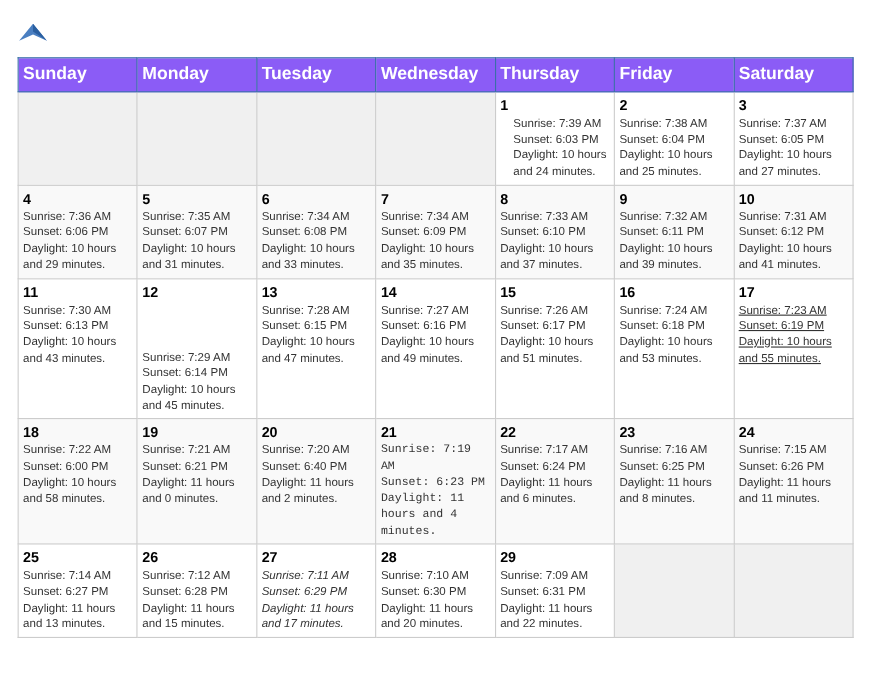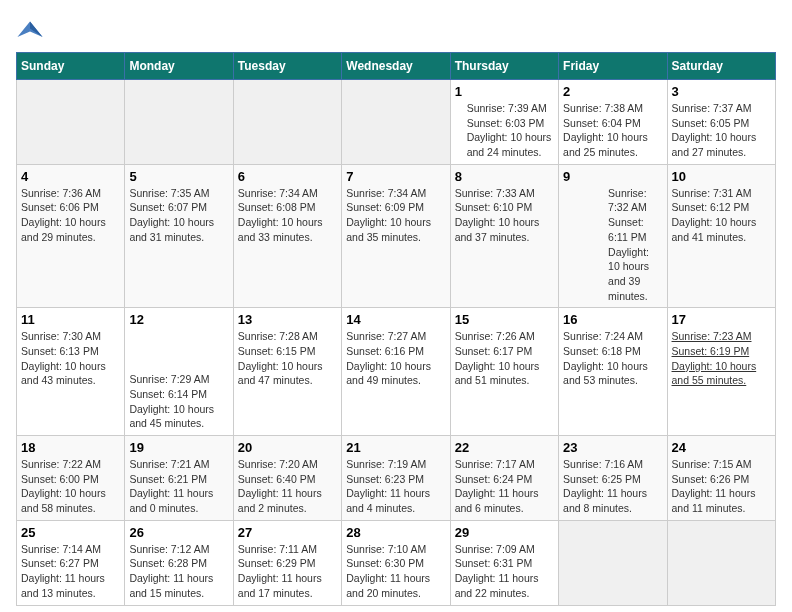--- a/index.html
+++ b/index.html
@@ -51,25 +51,25 @@
     .cal-subtitle {
       font-size: 14px;
       color: #555;
     }
     table {
       width: 100%;
       border-collapse: collapse;
       font-size: 11px;
     }
     thead tr th {
-      background-color: #0f766e;
+      background-color: #8b5cf6;
       color: #fff;
       padding: 6px 4px;
       text-align: left;
-      font-size: 12px;
+      font-size: 16px;
       border: 1px solid #3a6fa8;
     }
     tbody tr td {
       border: 1px solid #ccc;
       vertical-align: top;
       padding: 4px;
       width: 108px;
       min-height: 80px;
       background: #fff;
     }
@@ -174,21 +174,21 @@
 Daylight: 10 hours and 35 minutes.</div>
         </td>
         <td>
           <span class="day-num">8</span>
           <div class="day-info" style="white-space: pre-line;">Sunrise: 7:33 AM
 Sunset: 6:10 PM
 Daylight: 10 hours and 37 minutes.</div>
         </td>
         <td>
           <span class="day-num">9</span>
-          <div class="day-info" style="white-space: pre-line; margin-left: 45px;">Sunrise: 7:32 AM
+          <div class="day-info" style="white-space: pre-line;">Sunrise: 7:32 AM
 Sunset: 6:11 PM
 Daylight: 10 hours and 39 minutes.</div>
         </td>
         <td>
           <span class="day-num">10</span>
           <div class="day-info" style="white-space: pre-line;">Sunrise: 7:31 AM
 Sunset: 6:12 PM
 Daylight: 10 hours and 41 minutes.</div>
         </td>
       </tr>
@@ -250,21 +250,21 @@
 Daylight: 11 hours and 0 minutes.</div>
         </td>
         <td>
           <span class="day-num">20</span>
           <div class="day-info" style="white-space: pre-line;">Sunrise: 7:20 AM
 Sunset: 6:40 PM
 Daylight: 11 hours and 2 minutes.</div>
         </td>
         <td>
           <span class="day-num">21</span>
-          <div class="day-info" style="white-space: pre-line;">Sunrise: 7:19 AM
+          <div class="day-info" style="white-space: pre-line; font-family: Liberation Mono, monospace;">Sunrise: 7:19 AM
 Sunset: 6:23 PM
 Daylight: 11 hours and 4 minutes.</div>
         </td>
         <td>
           <span class="day-num">22</span>
           <div class="day-info" style="white-space: pre-line;">Sunrise: 7:17 AM
 Sunset: 6:24 PM
 Daylight: 11 hours and 6 minutes.</div>
         </td>
         <td>
@@ -288,21 +288,21 @@
 Daylight: 11 hours and 13 minutes.</div>
         </td>
         <td>
           <span class="day-num">26</span>
           <div class="day-info" style="white-space: pre-line;">Sunrise: 7:12 AM
 Sunset: 6:28 PM
 Daylight: 11 hours and 15 minutes.</div>
         </td>
         <td>
           <span class="day-num">27</span>
-          <div class="day-info" style="white-space: pre-line;">Sunrise: 7:11 AM
+          <div class="day-info" style="white-space: pre-line; font-style: italic;">Sunrise: 7:11 AM
 Sunset: 6:29 PM
 Daylight: 11 hours and 17 minutes.</div>
         </td>
         <td>
           <span class="day-num">28</span>
           <div class="day-info" style="white-space: pre-line;">Sunrise: 7:10 AM
 Sunset: 6:30 PM
 Daylight: 11 hours and 20 minutes.</div>
         </td>
         <td>

